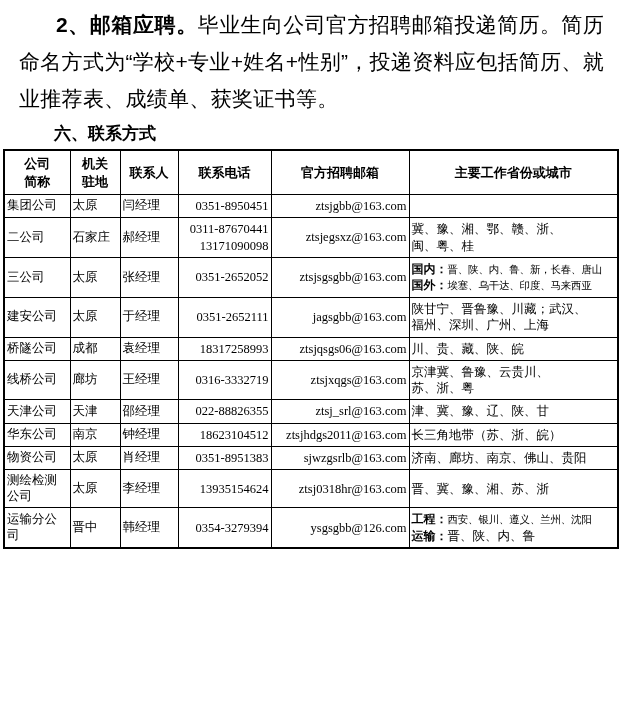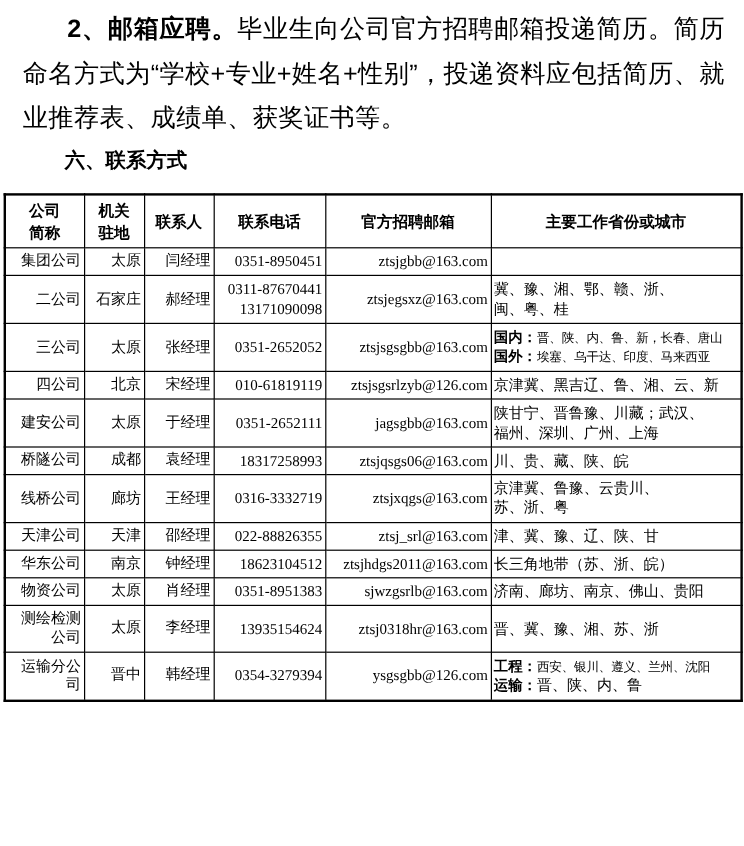--- a/index.html
+++ b/index.html
@@ -19,21 +19,21 @@
   .intro {
     margin: 4px 16px 0 19px;
     font-size: 21px;
     line-height: 37px;
     text-indent: 37px;
     letter-spacing: 0.3px;
     text-align: justify;
   }
   .intro b { letter-spacing: 0.5px; }
   .section-title {
-    margin: 5px 0 16px 54px;
+    margin: 5px 0 4px 54px;
     font-size: 17px;
     font-weight: bold;
   }
   table.contact {
     border-collapse: collapse;
     table-layout: fixed;
     width: 614px;
     margin-left: 3px;
     border: 2px solid #000;
   }
@@ -51,21 +51,21 @@
   col.c6 { width: 209px; }
   table.contact th {
     font-size: 13px;
     font-weight: bold;
     text-align: center;
     white-space: pre-line;
     line-height: 1.35;
     padding: 4px 1px;
   }
   td.cell-center {
-    text-align: right;
+    text-align: left;
     font-size: 12.5px;
     white-space: pre-line;
     line-height: 1.25;
     padding: 5px 1px;
   }
   td.cell-serif {
     font-family: "Liberation Serif", serif;
     font-size: 12.5px;
     text-align: right;
     white-space: pre-line;
@@ -136,30 +136,20 @@
           <td class="cell-center">太原</td>
           <td class="cell-center">张经理</td>
           <td class="cell-serif">0351-2652052</td>
           <td class="cell-serif">ztsjsgsgbb@163.com</td>
           <td class="cell-regions">
             <div class="region-line"><span class="region-label">国内：</span><span class="region-small">晋、陕、内、鲁、新，长春、唐山</span></div>
             <div class="region-line"><span class="region-label">国外：</span><span class="region-small">埃塞、乌干达、印度、马来西亚</span></div>
           </td>
         </tr>
         <tr>
-          <td class="cell-center">四公司</td>
-          <td class="cell-center">北京</td>
-          <td class="cell-center">宋经理</td>
-          <td class="cell-serif">010-61819119</td>
-          <td class="cell-serif">ztsjsgsrlzyb@126.com</td>
-          <td class="cell-regions">
-            <div class="region-line"><span>京津冀、黑吉辽、鲁、湘、云、新</span></div>
-          </td>
-        </tr>
-        <tr>
           <td class="cell-center">建安公司</td>
           <td class="cell-center">太原</td>
           <td class="cell-center">于经理</td>
           <td class="cell-serif">0351-2652111</td>
           <td class="cell-serif">jagsgbb@163.com</td>
           <td class="cell-regions">
             <div class="region-line"><span>陕甘宁、晋鲁豫、川藏；武汉、
 福州、深圳、广州、上海</span></div>
           </td>
         </tr>

